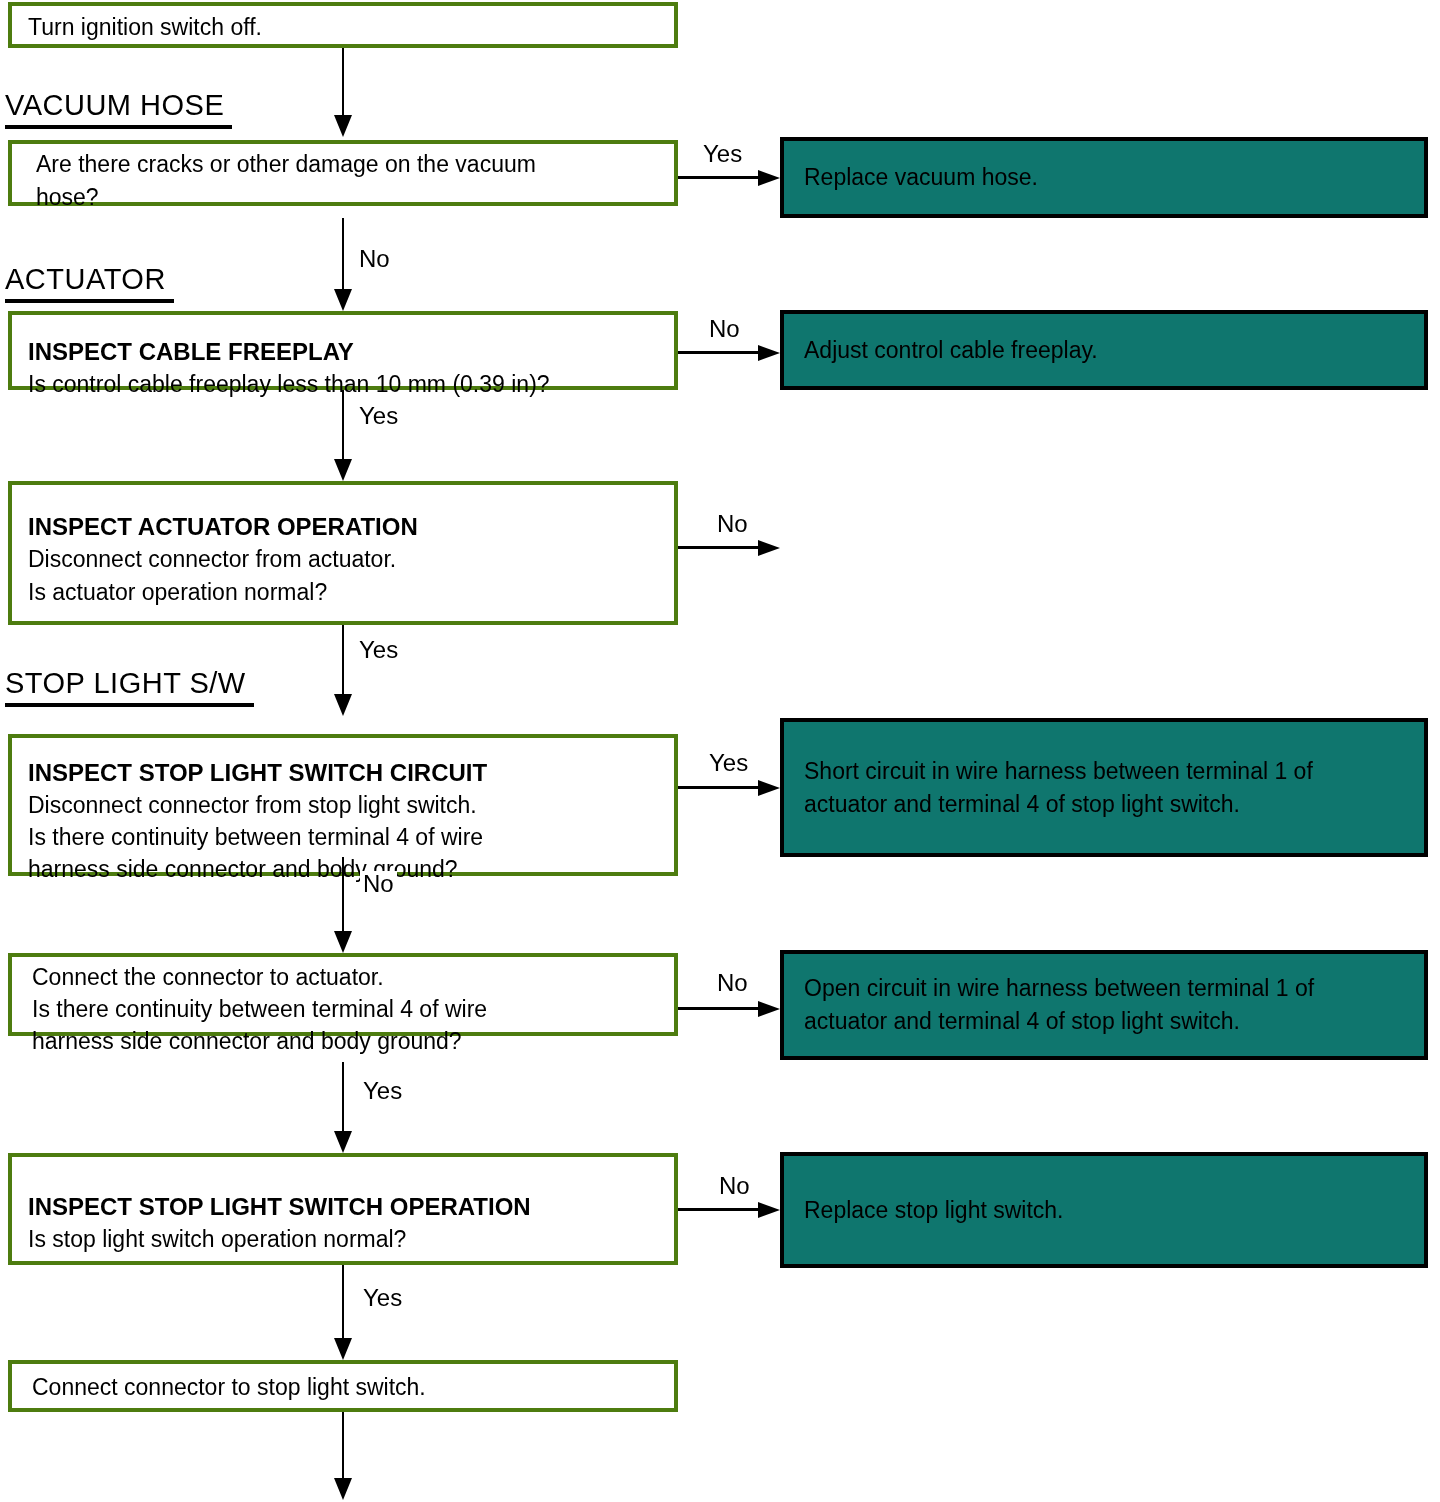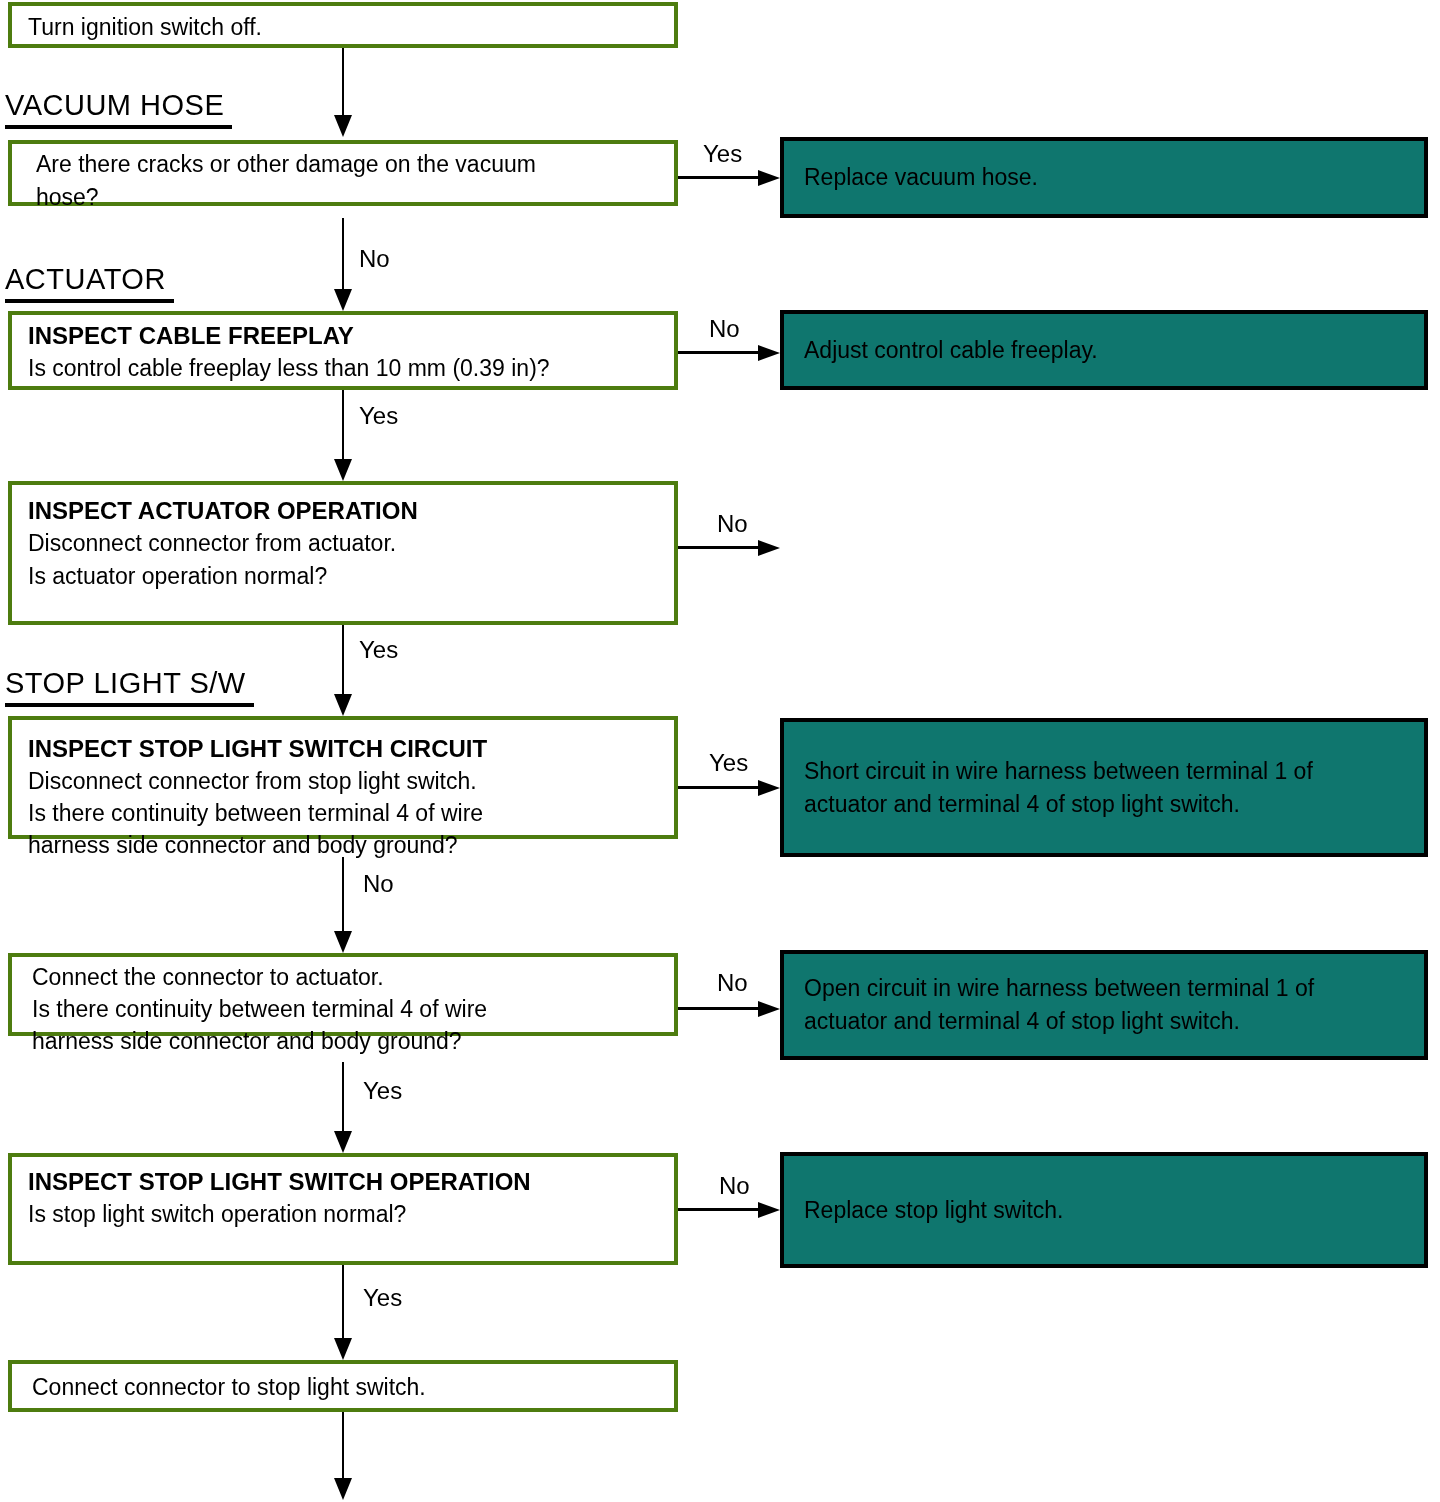--- a/index.html
+++ b/index.html
@@ -9,21 +9,21 @@
   }
   .lbox{
     position:absolute;left:8px;width:670px;border:4px solid #4d7c0f;
     box-sizing:border-box;background:#fff;
   }
   .rbox{
     position:absolute;left:780px;width:648px;border:4px solid #000;
     box-sizing:border-box;background:#0f766e;display:flex;flex-direction:column;
     justify-content:center;padding-left:20px;padding-right:14px;
   }
-  .title{font-size:24px;font-weight:700;line-height:33px;white-space:pre-line;}
+  .title{font-size:24px;font-weight:700;line-height:33px;white-space:pre-line;margin-top:16px;}
   .body{font-size:23px;line-height:33px;white-space:pre-line;}
   .tight .title,.tight .body{line-height:32px;}
   .sec{
     position:absolute;left:5px;font-size:29px;font-weight:400;line-height:1.05;
     border-bottom:4px solid #000;padding:0 8px 5px 0;letter-spacing:0.5px;
   }
   .vline{position:absolute;left:342px;width:2px;background:#000;}
   .varr{
     position:absolute;left:334px;width:0;height:0;
     border-left:9px solid transparent;border-right:9px solid transparent;
@@ -59,34 +59,34 @@
     <div class="title">INSPECT CABLE FREEPLAY</div>
     <div class="body">Is control cable freeplay less than 10 mm (0.39 in)?</div>
   </div>
 
   <div class="lbox" style="top:481px;height:144px;padding:9px 18px 0 16px">
     <div class="title">INSPECT ACTUATOR OPERATION</div>
     <div class="body">Disconnect connector from actuator.
 Is actuator operation normal?</div>
   </div>
 
-  <div class="lbox tight" style="top:716px;height:123px;padding:13px 18px 0 16px">
+  <div class="lbox tight" style="top:734px;height:142px;padding:3px 18px 0 16px">
     <div class="title">INSPECT STOP LIGHT SWITCH CIRCUIT</div>
     <div class="body">Disconnect connector from stop light switch.
 Is there continuity between terminal 4 of wire
 harness side connector and body ground?</div>
   </div>
 
   <div class="lbox tight" style="top:953px;height:83px;padding:4px 18px 0 20px">
     <div class="body">Connect the connector to actuator.
 Is there continuity between terminal 4 of wire
 harness side connector and body ground?</div>
   </div>
 
-  <div class="lbox" style="top:1153px;height:112px;padding:8px 18px 0 16px">
+  <div class="lbox" style="top:1153px;height:112px;padding:17px 18px 0 16px">
     <div class="title">INSPECT STOP LIGHT SWITCH OPERATION</div>
     <div class="body">Is stop light switch operation normal?</div>
   </div>
 
   <div class="lbox" style="top:1360px;height:52px;padding:7px 18px 12px 20px">
     <div class="body">Connect connector to stop light switch.</div>
   </div>
 
   <div class="rbox" style="top:137px;height:81px">
     <div class="body">Replace vacuum hose.</div>

